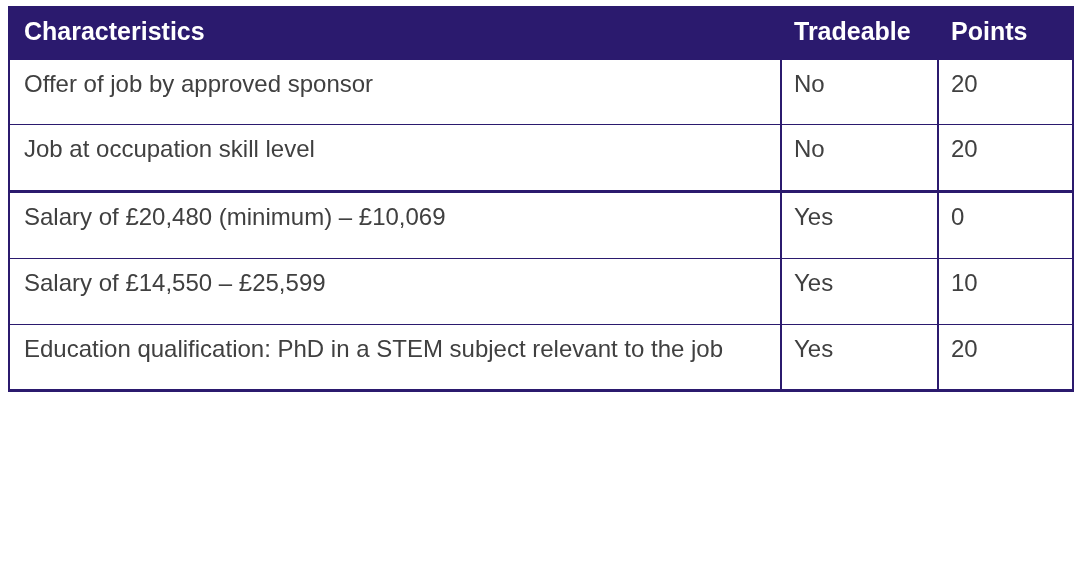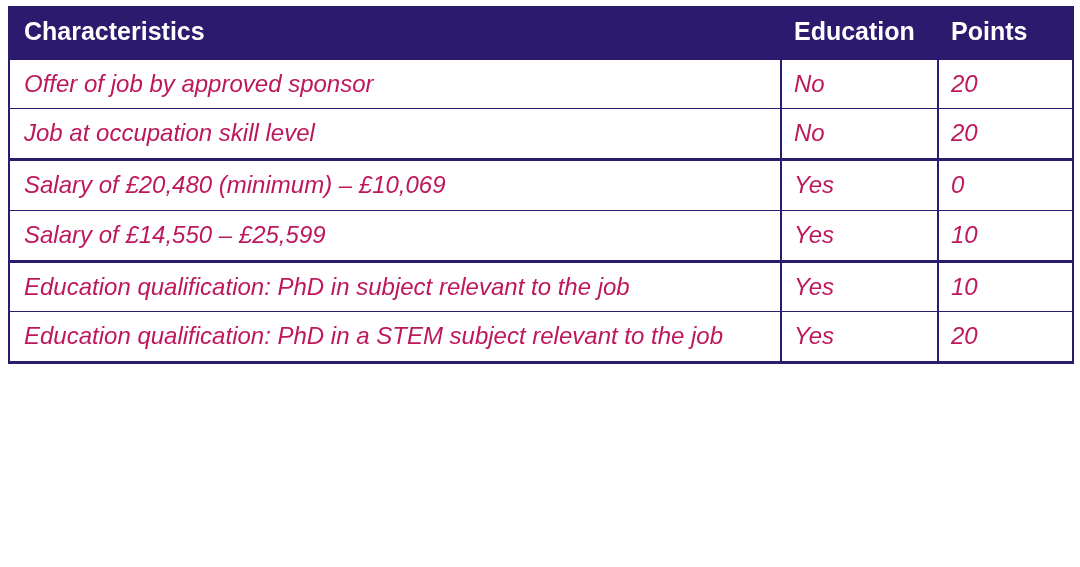--- a/index.html
+++ b/index.html
@@ -35,31 +35,30 @@
     font-weight: bold;
     text-align: left;
     padding: 10px 12px 12px 12px;
     border: 2px solid #2b1a6e;
     line-height: 1.1;
   }
   thead th.th-char { padding-left: 14px; }
 
   tbody td {
     font-size: 24px;
-    color: #be185d;
+    color: #404040;
     background: #ffffff;
     text-align: left;
     vertical-align: top;
-    padding: 9px 12px 10px 12px;
+    padding: 9px 12px 26px 12px;
     border-left: 2px solid #2b1a6e;
     border-right: 2px solid #2b1a6e;
     border-top: 1px solid #2b1a6e;
     border-bottom: 1px solid #2b1a6e;
     line-height: 1.24;
-    font-style: italic;
   }
   tbody td.cell-char { padding-left: 14px; }
 
   
   tbody tr.group-start td { border-top: 3px solid #2b1a6e; }
   tbody tr.last-row td { border-bottom: 3px solid #2b1a6e; }
   tbody tr.first-row td { border-top: 2px solid #2b1a6e; }
 </style>
 </head>
 <body>
@@ -67,21 +66,21 @@
 <div class="table-wrap">
   <table class="points-table">
     <colgroup>
       <col class="c-char">
       <col class="c-trade">
       <col class="c-pts">
     </colgroup>
     <thead>
       <tr>
         <th class="th-char">Characteristics</th>
-        <th>Education</th>
+        <th>Tradeable</th>
         <th>Points</th>
       </tr>
     </thead>
     <tbody id="table-body">
         <tr class="first-row">
           <td class="cell-char">Offer of job by approved sponsor</td>
           <td>No</td>
           <td>20</td>
         </tr>
         <tr>
@@ -92,25 +91,20 @@
         <tr class="group-start">
           <td class="cell-char">Salary of £20,480 (minimum) – £10,069</td>
           <td>Yes</td>
           <td>0</td>
         </tr>
         <tr>
           <td class="cell-char">Salary of £14,550 – £25,599</td>
           <td>Yes</td>
           <td>10</td>
         </tr>
-        <tr class="group-start">
-          <td class="cell-char">Education qualification: PhD in subject relevant to the job</td>
-          <td>Yes</td>
-          <td>10</td>
-        </tr>
         <tr class="last-row">
           <td class="cell-char">Education qualification: PhD in a STEM subject relevant to the job</td>
           <td>Yes</td>
           <td>20</td>
         </tr>
       </tbody>
   </table>
 </div>
 
 </body></html>

